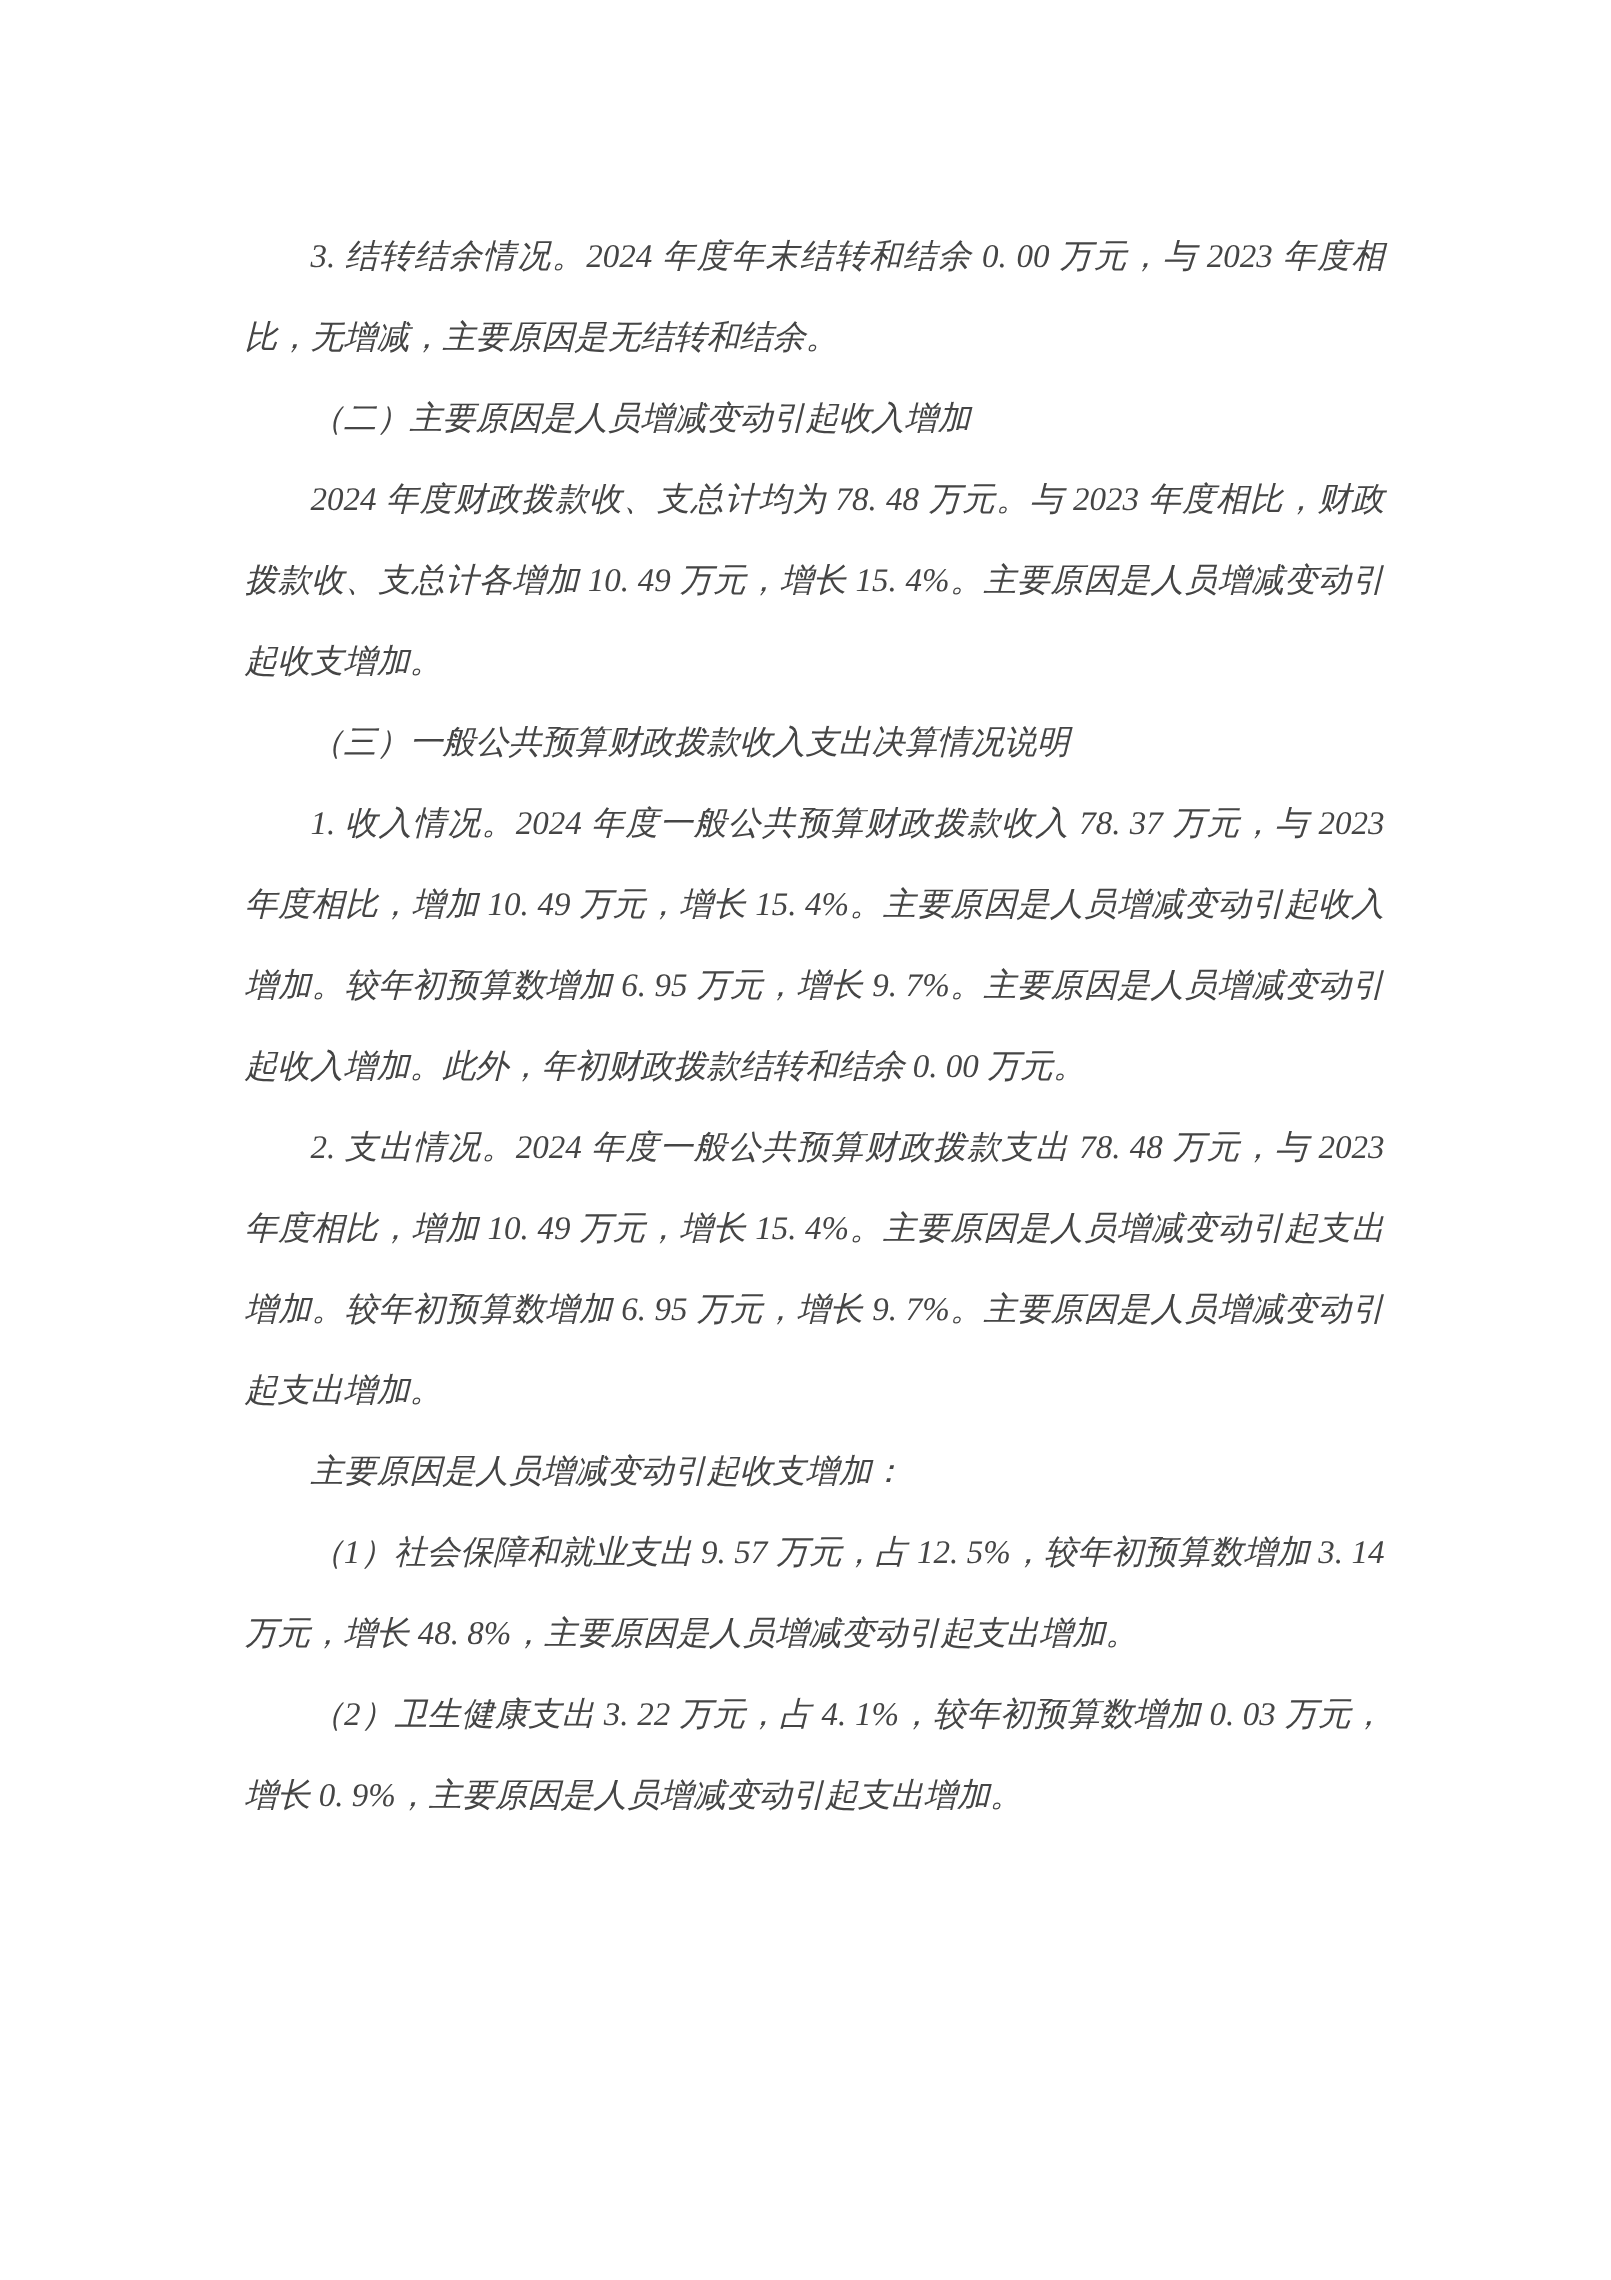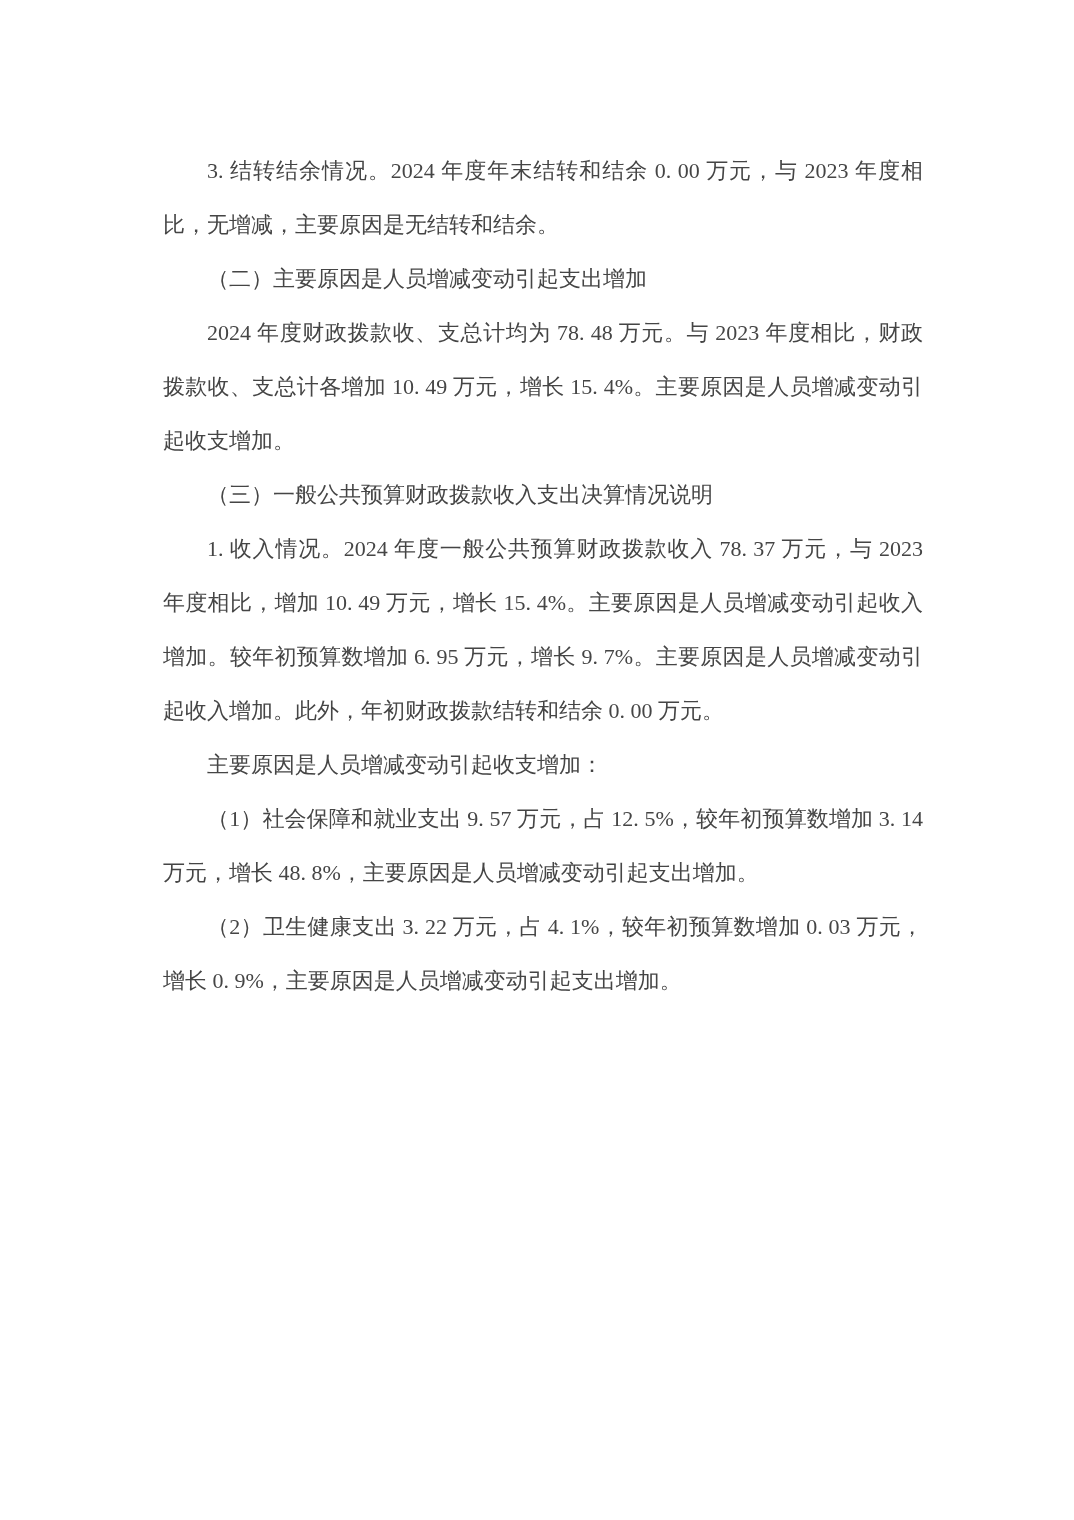--- a/index.html
+++ b/index.html
@@ -11,20 +11,21 @@
     position: relative;
     width: 1074px;
     height: 1520px;
     background: #ffffff;
     box-sizing: border-box;
     padding: 144px 151px 0 163px;
     overflow: hidden;
   }
   .doc-body {
     width: 100%;
+    font-style: italic;
   }
   p.doc-para {
     margin: 0;
     padding: 0;
     font-family: "Liberation Serif", "DejaVu Serif", serif;
     font-size: 22px;
     line-height: 54px;
     font-weight: 400;
     color: #454545;
     text-align: justify;
@@ -33,21 +34,22 @@
     word-break: normal;
     overflow-wrap: break-word;
   }
 </style>
 </head>
 <body>
 
 <div class="page">
   <div class="doc-body">
     <p class="doc-para">3. 结转结余情况。2024 年度年末结转和结余 0. 00 万元，与 2023 年度相比，无增减，主要原因是无结转和结余。</p>
-    <p class="doc-para">（二）主要原因是人员增减变动引起支出增加</p>
+    <p class="doc-para">（二）主要原因是人员增减变动引起收入增加</p>
     <p class="doc-para">2024 年度财政拨款收、支总计均为 78. 48 万元。与 2023 年度相比，财政拨款收、支总计各增加 10. 49 万元，增长 15. 4%。主要原因是人员增减变动引起收支增加。</p>
     <p class="doc-para">（三）一般公共预算财政拨款收入支出决算情况说明</p>
     <p class="doc-para">1. 收入情况。2024 年度一般公共预算财政拨款收入 78. 37 万元，与 2023 年度相比，增加 10. 49 万元，增长 15. 4%。主要原因是人员增减变动引起收入增加。较年初预算数增加 6. 95 万元，增长 9. 7%。主要原因是人员增减变动引起收入增加。此外，年初财政拨款结转和结余 0. 00 万元。</p>
+    <p class="doc-para">2. 支出情况。2024 年度一般公共预算财政拨款支出 78. 48 万元，与 2023 年度相比，增加 10. 49 万元，增长 15. 4%。主要原因是人员增减变动引起支出增加。较年初预算数增加 6. 95 万元，增长 9. 7%。主要原因是人员增减变动引起支出增加。</p>
     <p class="doc-para">主要原因是人员增减变动引起收支增加：</p>
     <p class="doc-para">（1）社会保障和就业支出 9. 57 万元，占 12. 5%，较年初预算数增加 3. 14 万元，增长 48. 8%，主要原因是人员增减变动引起支出增加。</p>
     <p class="doc-para">（2）卫生健康支出 3. 22 万元，占 4. 1%，较年初预算数增加 0. 03 万元，增长 0. 9%，主要原因是人员增减变动引起支出增加。</p>
   </div>
 </div>
 
 </body></html>

